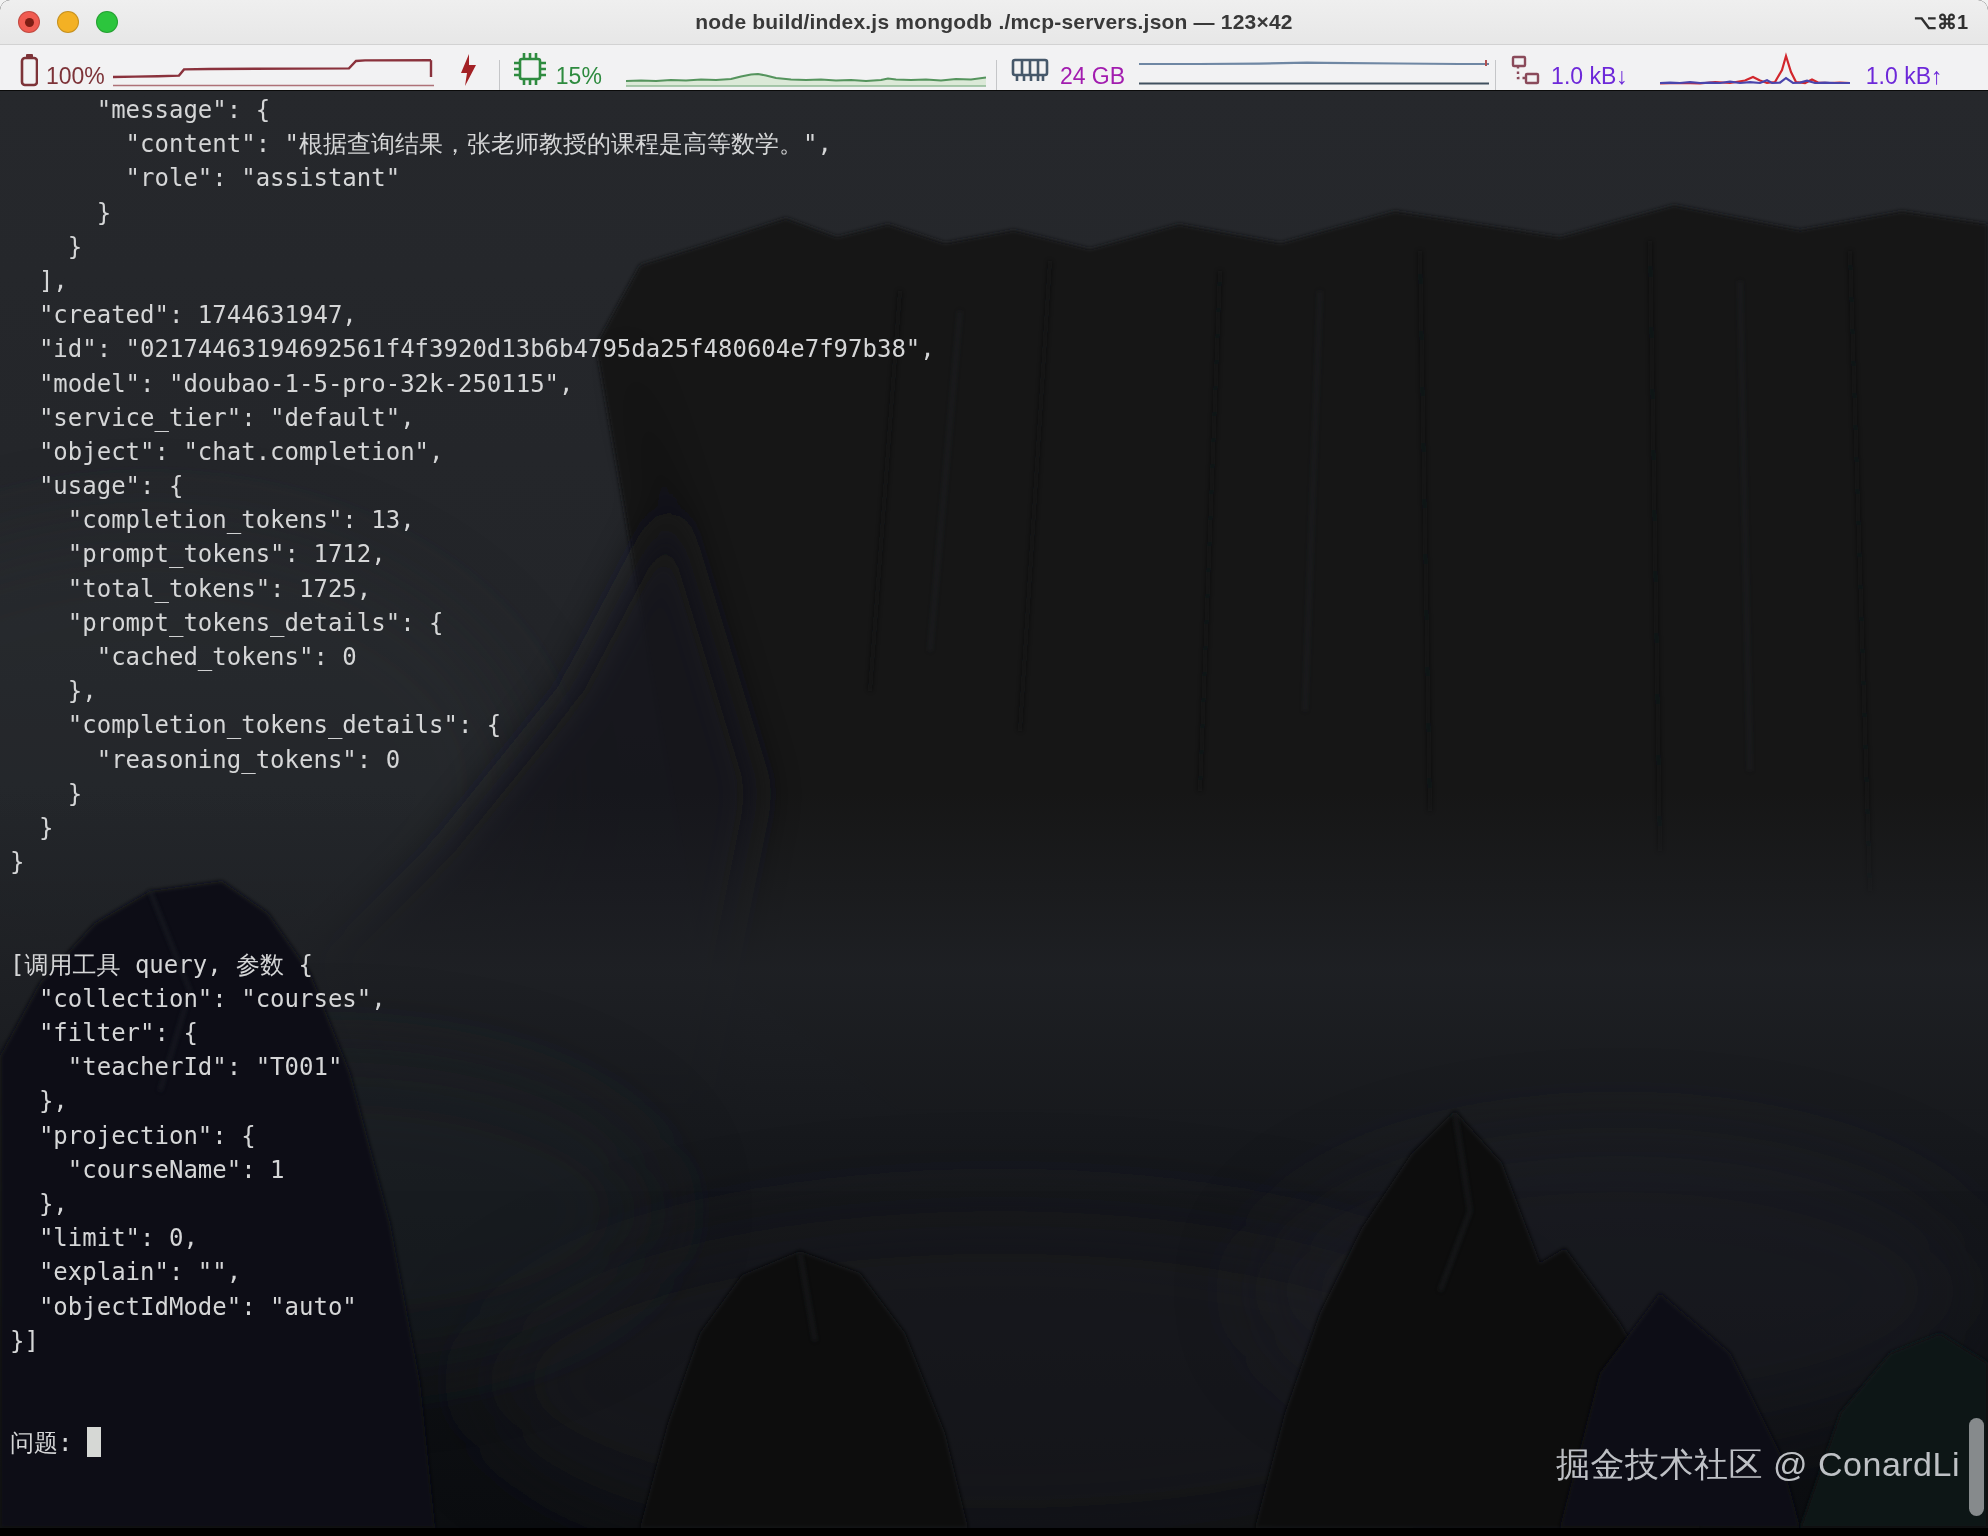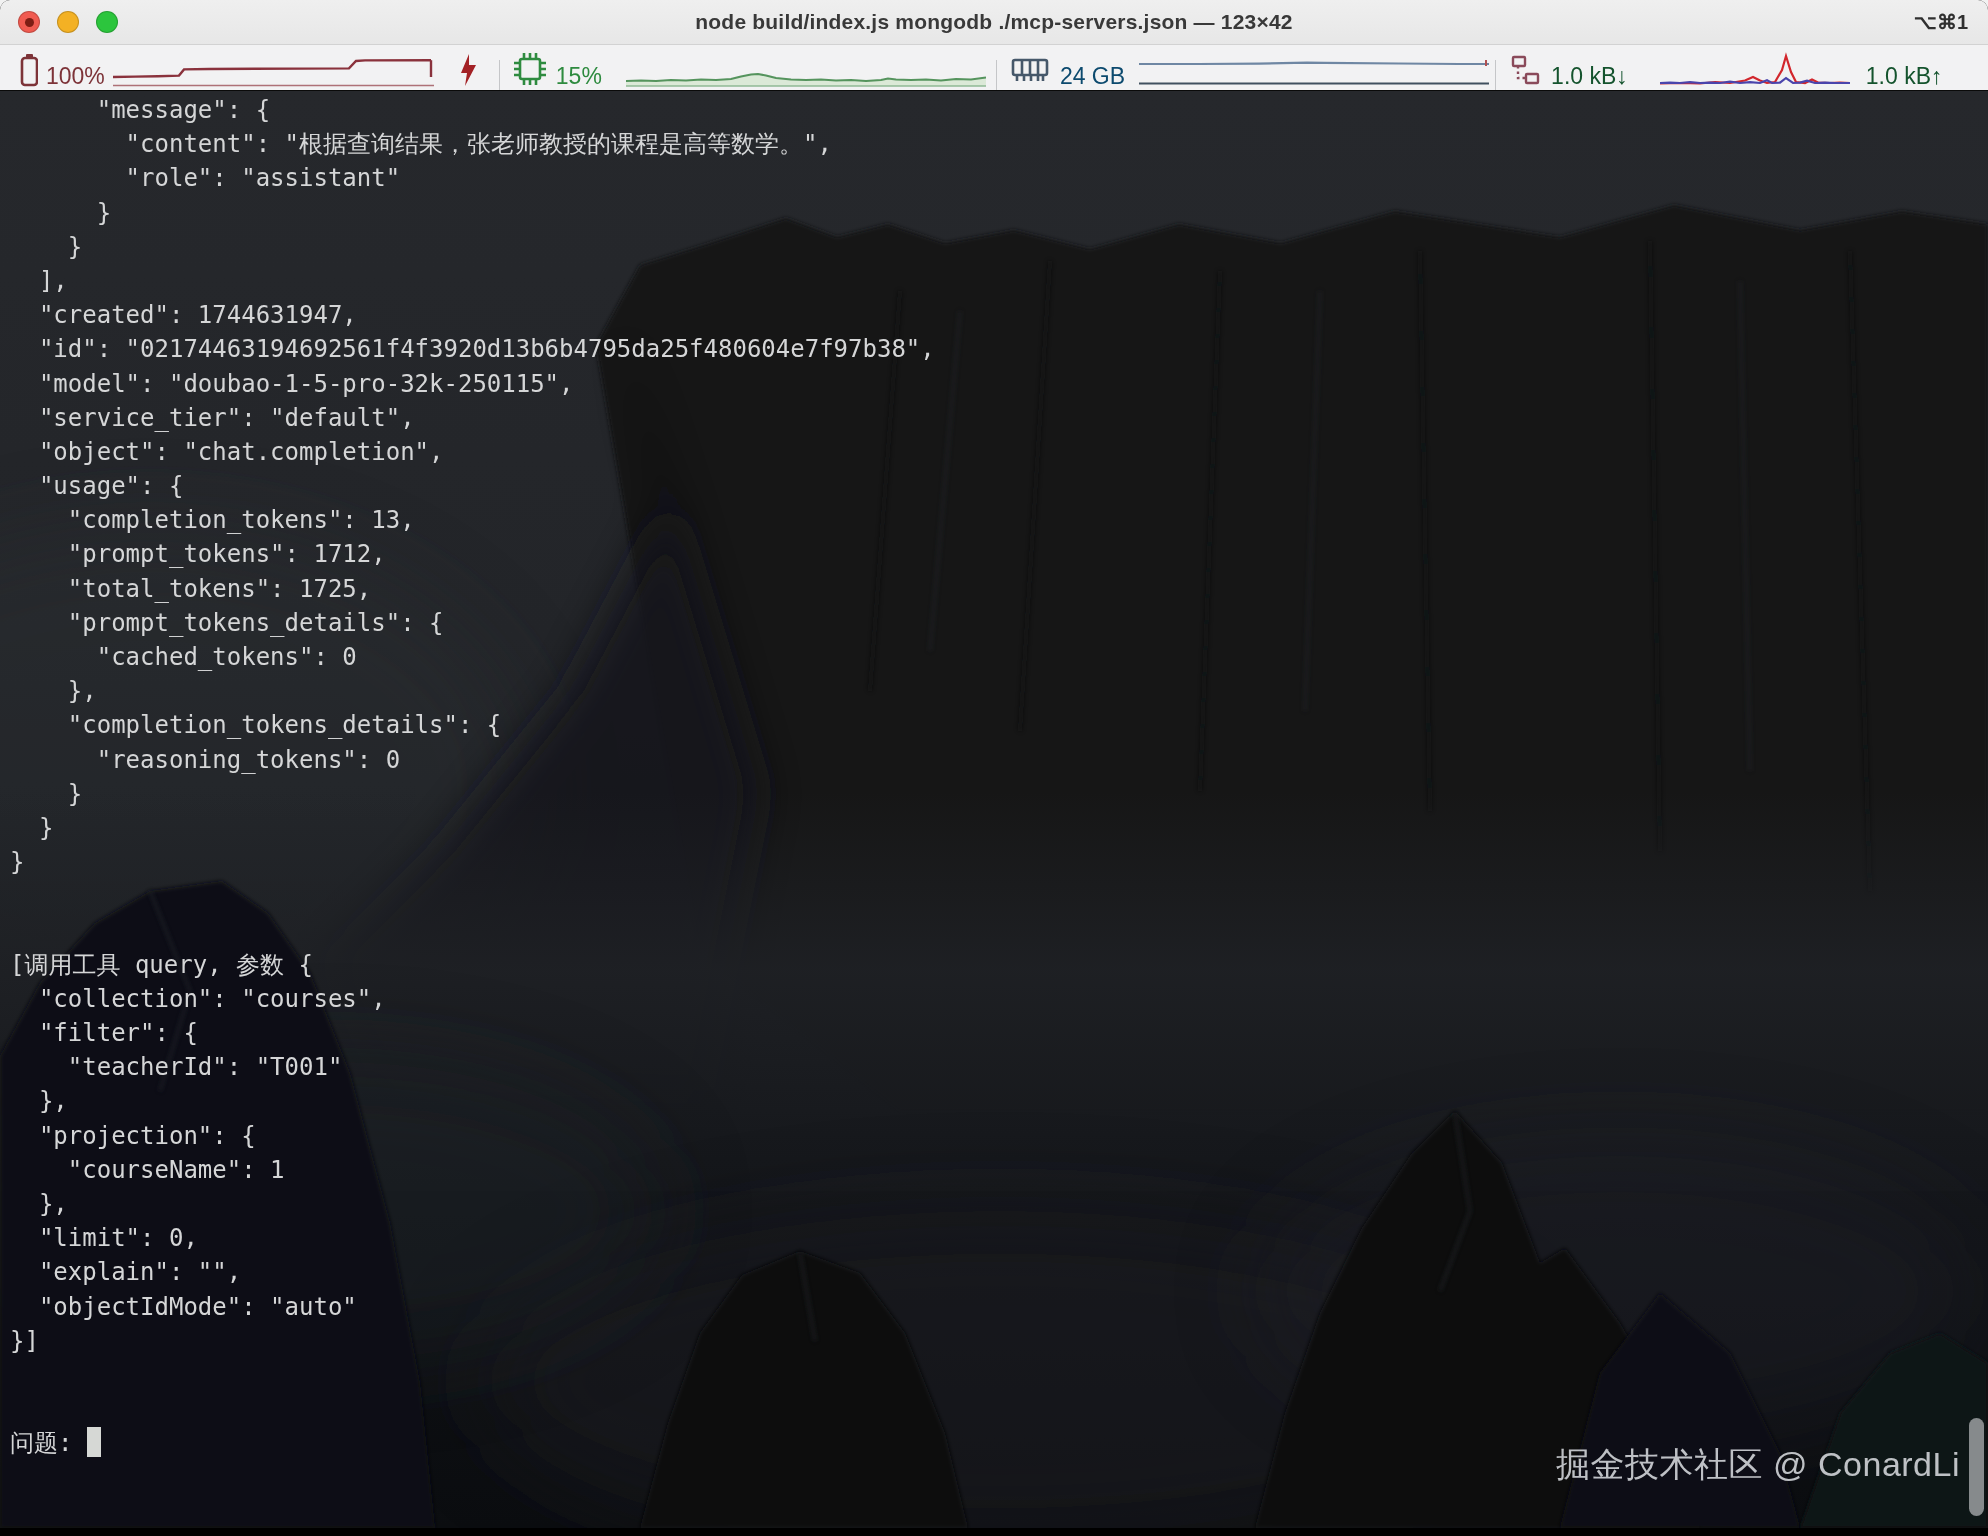--- a/index.html
+++ b/index.html
@@ -20,22 +20,22 @@
   .win-title { position:absolute; left:0; right:0; text-align:center; font-size:21px; font-weight:700;
                color:#393939; letter-spacing:.2px; }
   .win-shortcut { position:absolute; right:20px; font-size:20px; font-weight:600; color:#303030; }
 
   
   .statsbar { height:46px; background:#f2f2f3; display:flex; align-items:flex-end;
               padding:0 14px; border-bottom:1px solid #0a0a0a; }
   .stat-label { font-size:23px; white-space:nowrap; }
   .lbl-battery { color:#7d3338; margin-left:8px; }
   .lbl-cpu { color:#2e8b3f; margin-left:8px; }
-  .lbl-mem { color:#0c4a6e; margin-left:9px; }
-  .lbl-net { color:#14532d; margin-left:9px; }
+  .lbl-mem { color:#a21caf; margin-left:9px; }
+  .lbl-net { color:#6d28d9; margin-left:9px; }
   .sep { width:1px; height:30px; background:#c5c6c8; }
   .spark { display:block; }
 
   
   .terminal { position:relative; height:1437px; background:#121418; cursor:text; }
   .wallpaper { position:absolute; inset:0; }
   .term-text { position:absolute; inset:0; padding:2px 0 0 10px; z-index:3;
                font-family:"DejaVu Sans Mono", monospace; font-size:24px; line-height:34.2px;
                color:#d5d6d7; }
   .term-line { white-space:pre; height:34.2px; }

